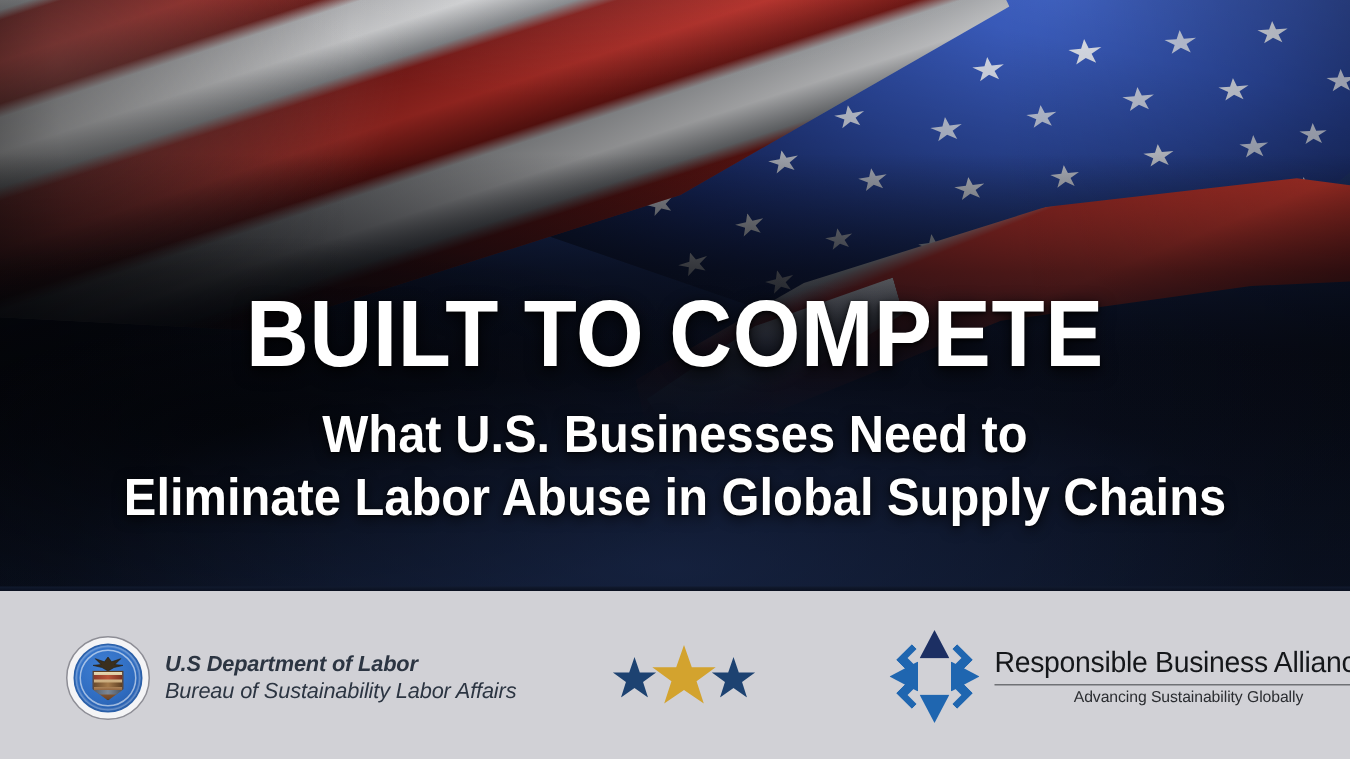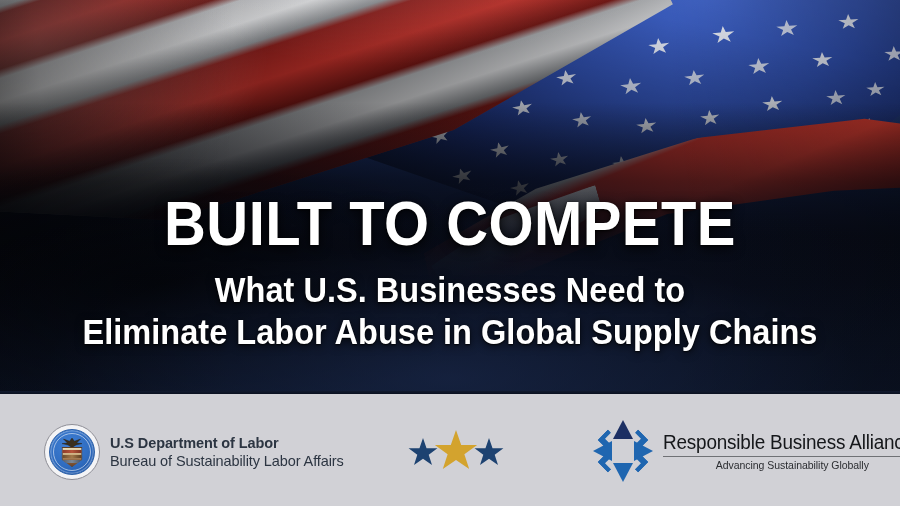--- a/index.html
+++ b/index.html
@@ -108,21 +108,21 @@
     text-shadow:0 2px 9px rgba(0,0,0,.8),0 1px 2px rgba(0,0,0,.85);
     margin:0;white-space:nowrap;
   }
   .sub1{margin-top:16px;}
   .sub2{margin-top:2px;}
 
   
   .footer{position:absolute;left:0;top:394px;width:900px;height:112px;
     background:#d1d1d6;}
 
-  .logo-dol{position:absolute;left:44px;top:424px;display:flex;align-items:center;gap:10px;}
+  .logo-dol{position:absolute;left:44px;top:424px;display:flex;align-items:center;gap:10px;font-style:italic;}
   .seal{width:56px;height:56px;border-radius:50%;position:relative;
     background:#f4f4f6;border:1px solid #8e8e96;box-sizing:border-box;
     display:flex;align-items:center;justify-content:center;}
   .seal-inner{width:46px;height:46px;border-radius:50%;position:relative;
     background:radial-gradient(circle at 42% 34%, #3f7fd4 0%, #2f6cc0 55%, #20509b 100%);
     border:1px solid #2a5fa8;box-sizing:border-box;overflow:hidden;}
   .seal-ring{position:absolute;left:3px;top:3px;right:3px;bottom:3px;border-radius:50%;
     border:1px solid rgba(255,255,255,.55);}
   .seal-eagle{position:absolute;left:50%;top:7px;transform:translateX(-50%);
     width:22px;height:11px;}

